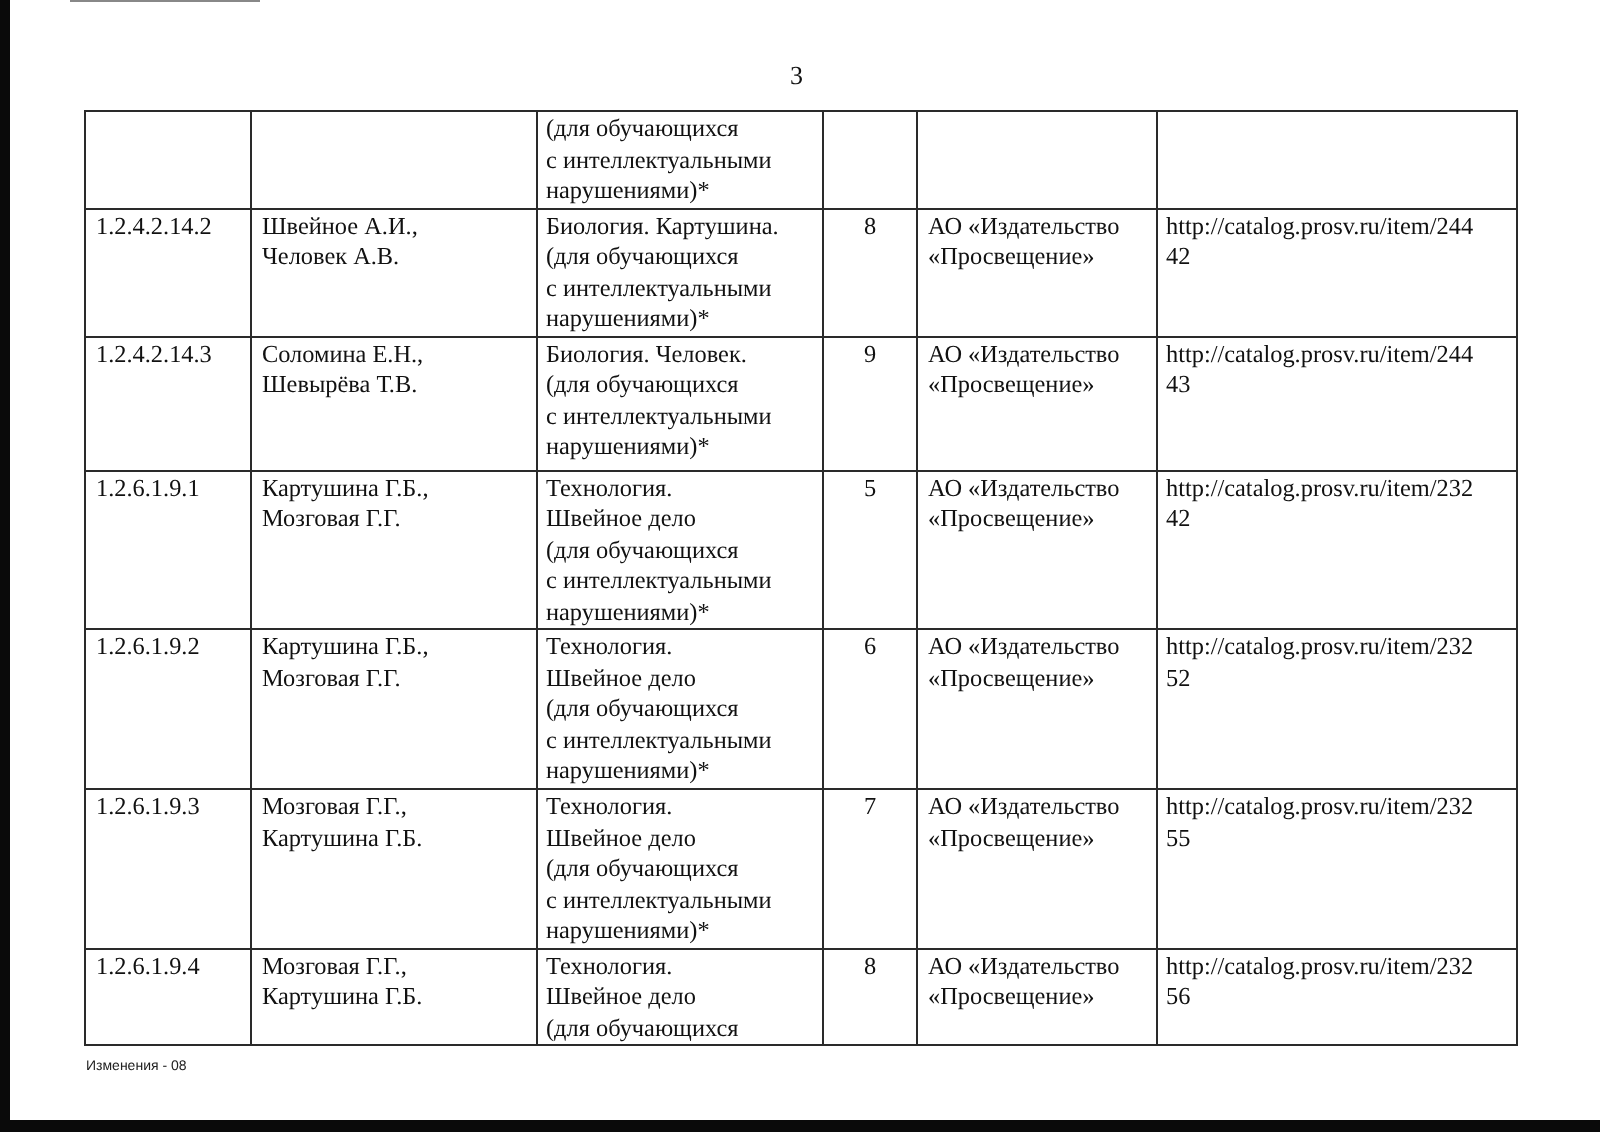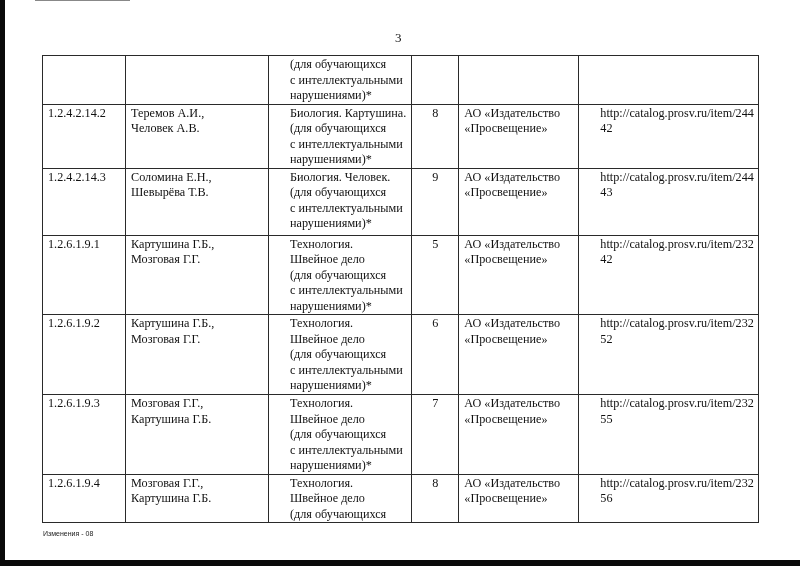--- a/index.html
+++ b/index.html
@@ -18,21 +18,21 @@
       font-size: 12.2px; line-height: 15.5px;
     }
     .doc-table td {
       border: 1px solid #2a2a2a;
       vertical-align: top;
       padding: 1px 5px 0 5px;
       white-space: nowrap;
       overflow: hidden;
     }
     .doc-table td.col-grade { text-align: center; padding-left: 0; padding-right: 0; }
-    .doc-table td.col-title, .doc-table td.col-url { padding-left: 21px; }
+    .doc-table td.col-title, .doc-table td.col-url { padding-left: 4px; }
     .doc-table td.col-url { padding-right: 2px; font-family: Liberation Serif, serif; }
 
     .footer-note { position: absolute; left: 43px; top: 530px; font-size: 7px; font-family: "Liberation Sans", sans-serif; color: #222; }
   </style>
 </head>
 <body>
 
 <div class="scan-edge-left"></div>
 <div class="scan-edge-top"></div>
 <div class="scan-edge-bottom"></div>
@@ -63,21 +63,21 @@
           <div></div>
         </td>
         <td class="col-publisher"></td>
         <td class="col-url"></td>
       </tr>
       <tr style="height: 55px;">
         <td class="col-code">
           <div>1.2.4.2.14.2</div>
         </td>
         <td class="col-authors">
-          <div>Теремов А.И.,</div>
+          <div>Швейное А.И.,</div>
           <div>Человек А.В.</div>
         </td>
         <td class="col-title">
           <div>Биология. Картушина.</div>
           <div>(для обучающихся</div>
           <div>с интеллектуальными</div>
           <div>нарушениями)*</div>
         </td>
         <td class="col-grade">
           <div>8</div>

